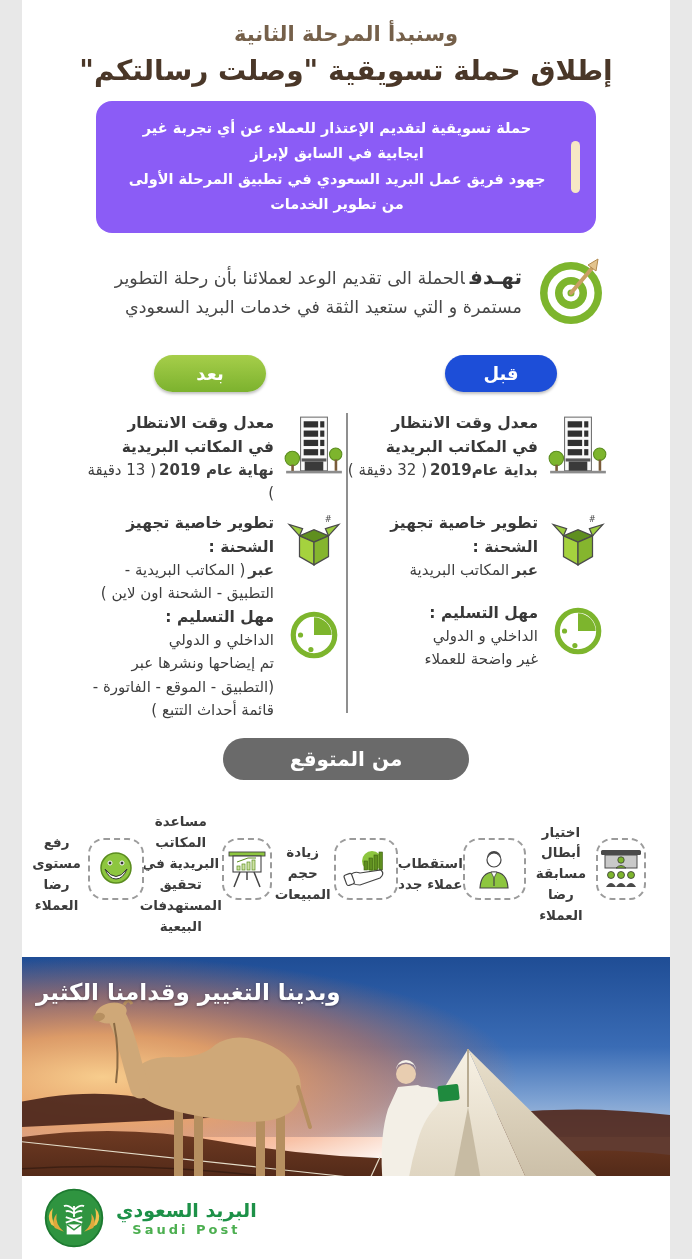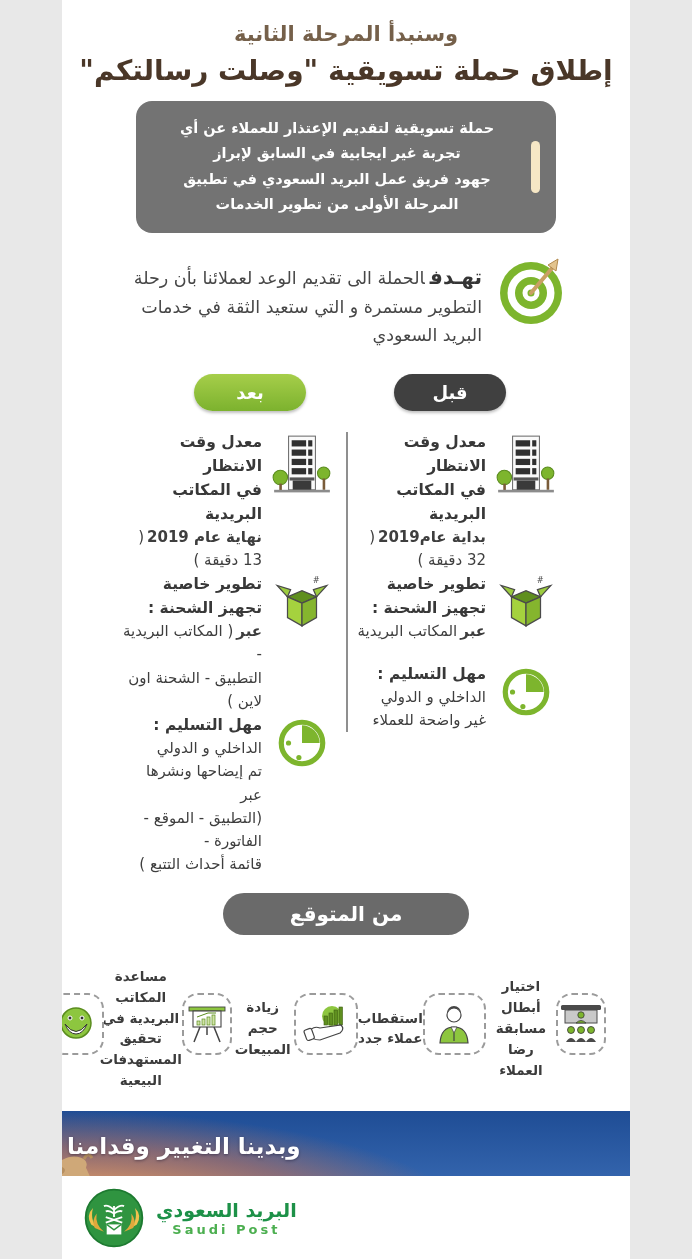--- a/index.html
+++ b/index.html
@@ -1,54 +1,54 @@
 <!DOCTYPE html>
 <html lang="ar" dir="rtl"><head>
 <meta charset="utf-8">
 <style>
   * { margin:0; padding:0; box-sizing:border-box; }
   body { background:#e8e8e8; font-family:"DejaVu Sans", sans-serif; }
-  .page { width:568px; height:1259px; margin:0 auto; background:#ffffff;
+  .page { width:648px; height:1259px; margin:0 auto; background:#ffffff;
           position:relative; overflow:hidden; direction:rtl; }
 
   
   .header { padding-top:22px; text-align:center; }
   .subtitle { font-size:21px; color:#75604a; font-weight:600; }
   .title { font-size:28px; color:#4a3728; font-weight:700; margin-top:8px; }
 
   
-  .intro-box { position:relative; margin:14px 74px 0; background:#737373;
+  .intro-box { position:relative; margin:14px 74px 0; background:#8b5cf6;
                border-radius:16px; padding:15px 44px 15px 26px; color:#ffffff;
                font-size:14.5px; line-height:1.75; text-align:center; font-weight:600;}
   .intro-bar { position:absolute; right:16px; top:50%; transform:translateY(-50%);
                width:9px; height:52px; background:#f6e7c5; border-radius:5px; }
 
   
   .goal { display:flex; align-items:flex-start; padding:22px 62px 0 40px; }
   .goal-icon { flex:0 0 72px; }
   .goal-text { margin-right:14px; width:490px; font-size:17.5px; color:#474747;
                line-height:1.62; text-align:right; padding-top:6px;}
   .goal-lead { font-weight:700; font-size:20px; color:#353535; margin-left:5px;}
 
   
   .pills { position:relative; height:38px; margin-top:24px; }
   .pill { position:absolute; top:0; height:37px; border-radius:19px; color:#fff;
           font-weight:700; font-size:18px; display:flex; align-items:center;
           justify-content:center; }
-  .pill-before { right:124px; width:112px; background:#404040;
+  .pill-before { right:113px; width:112px; background:#1d4ed8;
                  box-shadow:0 2px 3px rgba(0,0,0,.25);}
   .pill-after { left:132px; width:112px;
                 background:linear-gradient(#a6ce4a,#7cb22e);
                 box-shadow:0 2px 3px rgba(0,0,0,.25);}
 
   
   .compare { position:relative; display:flex; margin-top:18px; padding:0 60px; }
   .divider { position:absolute; left:50%; top:2px; height:300px; width:1.5px;
              background:#8f8f8f; }
-  .col { width:50%; padding-right:12px; }
+  .col { width:50%; }
   .feature { display:flex; align-items:flex-start; }
   .f1 { min-height:100px; } .f2 { min-height:90px; } .f3 { min-height:110px; }
   .f-icon { flex:0 0 64px; display:flex; justify-content:center; padding-top:2px;}
   .f-text { margin-right:8px; text-align:right; color:#3e3e3e; font-size:15px;
             line-height:1.55; }
   .f-title { font-weight:700; font-size:15.5px; color:#383838; }
   .f-detail b { font-weight:700; }
   .f-detail b:not(:empty){ margin-left:3px; }
 
   

